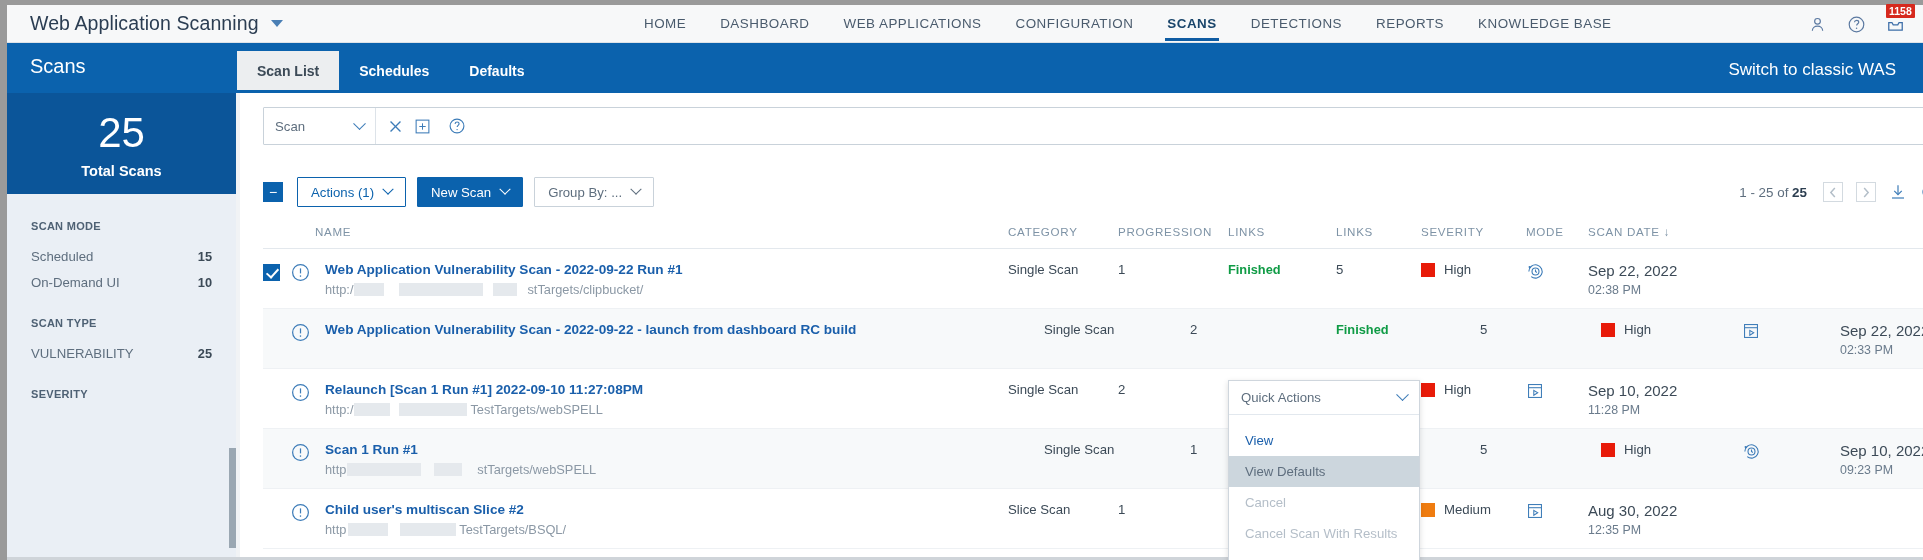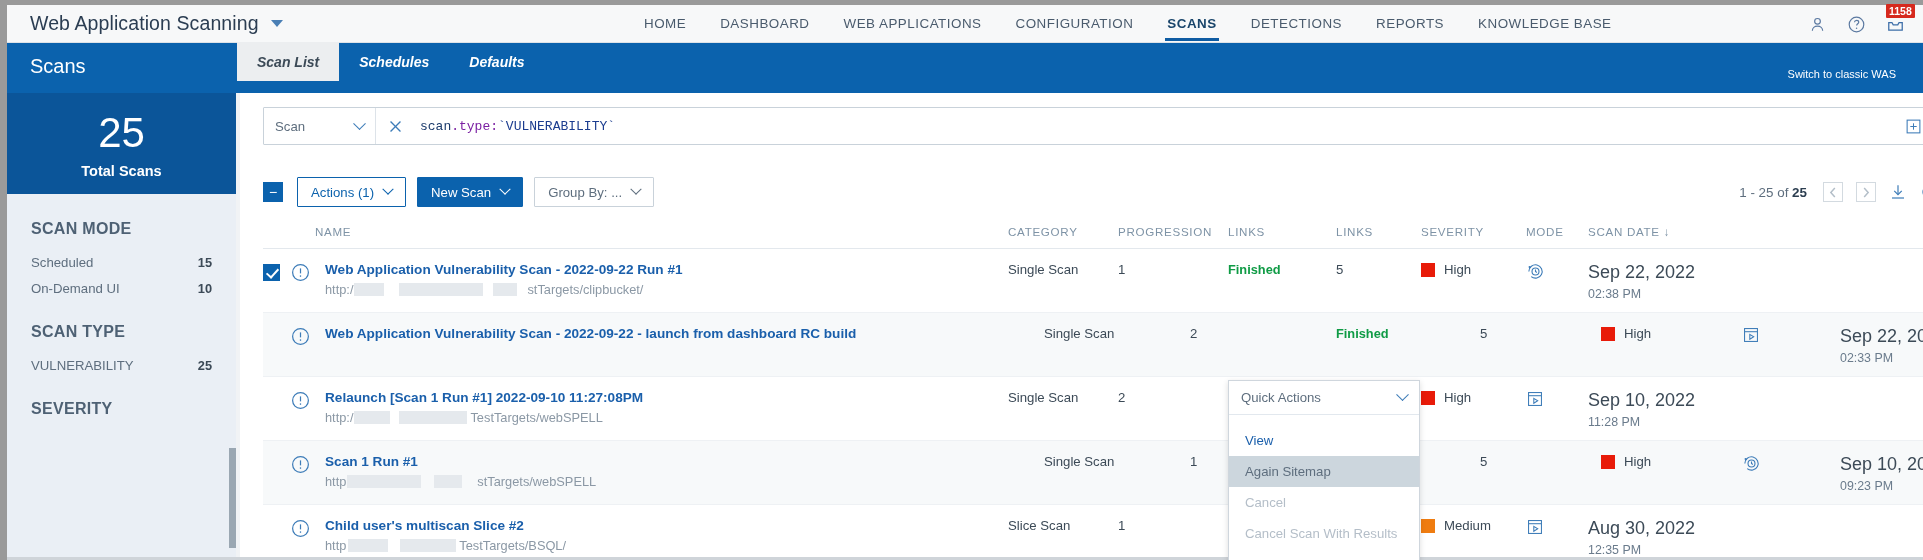--- a/index.html
+++ b/index.html
@@ -64,45 +64,45 @@
 
   
   #banner {
     height: 50px; background: #0b62ad; position: relative;
     display: flex; align-items: flex-end;
   }
   #banner-title {
     position: absolute; left: 23px; top: 12px;
     color: #fff; font-size: 20px; font-weight: 400;
   }
-  #banner-tabs { position:absolute; left: 230px; bottom: 12px; display: flex; font-style: italic; }
+  #banner-tabs { position:absolute; left: 230px; bottom: 3px; display: flex; }
   .btab {
     font-size: 14px; color: #ffffff; font-weight: bold;
     padding: 12px 20px 11px 20px; cursor: pointer; white-space: nowrap;
   }
   .btab.active { background: #eceef0; color: #3c4a57; }
   #switch-classic {
     position:absolute; right: 27px; bottom: 13px;
-    color:#fff; font-size: 11px; cursor: pointer; white-space: nowrap;
+    color:#fff; font-size: 17px; cursor: pointer; white-space: nowrap;
   }
 
   
   #body-split { display: flex; height: 467px; }
 
   
   #leftrail { width: 229px; flex: 0 0 229px; position: relative; }
   #total-card {
     height: 101px; background: #0b5599; color: #fff;
     display:flex; flex-direction: column; align-items: center; justify-content: center;
   }
   #total-num { font-size: 42px; font-weight: 300; line-height: 48px; }
   #total-label { font-size: 14.5px; font-weight: bold; margin-top: 6px; }
   #facets { background: #eaeff5; height: 366px; padding: 26px 24px 0 24px; }
   .facet-head {
-    font-size: 16px; font-weight: bold; color: #4e6174;
+    font-size: 11px; font-weight: bold; color: #4e6174;
     letter-spacing: .3px; margin-bottom: 17px;
   }
   .facet-row {
     display: flex; justify-content: space-between; align-items: flex-start;
     font-size: 13.2px; color: #5e6e7e; margin-bottom: 11px;
   }
   .facet-row .cnt { font-weight: bold; color: #3c4a57; font-size: 12.8px; }
   .facet-gap { height: 16px; }
 
   
@@ -209,21 +209,21 @@
     white-space: nowrap;
   }
   .scan-url {
     font-size: 12.8px; color: #8b98a5; margin-top: 5px; display: flex;
     align-items: center; white-space: nowrap;
   }
   .redact { display:inline-block; height: 13px; background: #e5e9ed; margin: 0 1px; vertical-align: -2px; }
   .status-fin { color: #0f9b45; font-weight: bold; font-size: 12.8px; }
   .sev-wrap { display:flex; align-items:center; gap: 9px; }
   .sev-sq { width: 14px; height: 14px; display:inline-block; }
-  .date-main { font-size: 18px; color: #3c4a57; }
+  .date-main { font-size: 15px; color: #3c4a57; }
   .date-sub { font-size: 12.4px; color: #6a7b8c; margin-top: 4px; }
 
   
   #qa-pop {
     position: absolute; left: 988px; top: 287px; width: 192px;
     background: #fff; border: 1px solid #cfd6dd;
     box-shadow: 0 2px 6px rgba(0,0,0,.14); z-index: 40;
   }
   #qa-head {
     height: 34px; display: flex; align-items: center; justify-content: space-between;
@@ -344,23 +344,20 @@
           <div id="scan-select">
             <span>Scan</span>
             <span class="chev"></span>
           </div>
           <div id="clear-x">
             <svg width="17" height="17" viewBox="0 0 24 24" stroke="#3d7cb8" stroke-width="1.8">
               <line x1="5" y1="5" x2="19" y2="19"></line>
                 <line x1="19" y1="5" x2="5" y2="19"></line>
             </svg>
           </div>
-          <div id="query">
-            <span class="q-key">scan</span><span class="q-dot">.type:</span><span class="q-val">`VULNERABILITY`</span>
-          </div>
           <div id="sb-right">
             <span class="icon-btn">
               <svg width="17" height="17" viewBox="0 0 24 24" fill="none" stroke="#3d7cb8" stroke-width="1.5">
                 <rect x="3" y="3" width="18" height="18"></rect>
                   <line x1="12" y1="7.5" x2="12" y2="16.5"></line>
                   <line x1="7.5" y1="12" x2="16.5" y2="12"></line>
               </svg>
             </span>
             <span class="icon-btn">
               <svg width="18" height="18" viewBox="0 0 24 24" fill="none" stroke="#3d7cb8" stroke-width="1.5">
@@ -685,21 +682,21 @@
         </div>
       </div>
 
       <div id="qa-pop">
         <div id="qa-head">
           <span>Quick Actions</span>
           <span class="chev"></span>
         </div>
         <div id="qa-list">
           <div class="qa-item">View</div>
-          <div class="qa-item hl">Again Sitemap</div>
+          <div class="qa-item hl">View Defaults</div>
           <div class="qa-item disabled">Cancel</div>
           <div class="qa-item disabled">Cancel Scan With Results</div>
           <div class="qa-item">Scan Again</div>
 
         </div>
       </div>
 
     </div>
   </div>
   <div class="bottom-fade"></div>

